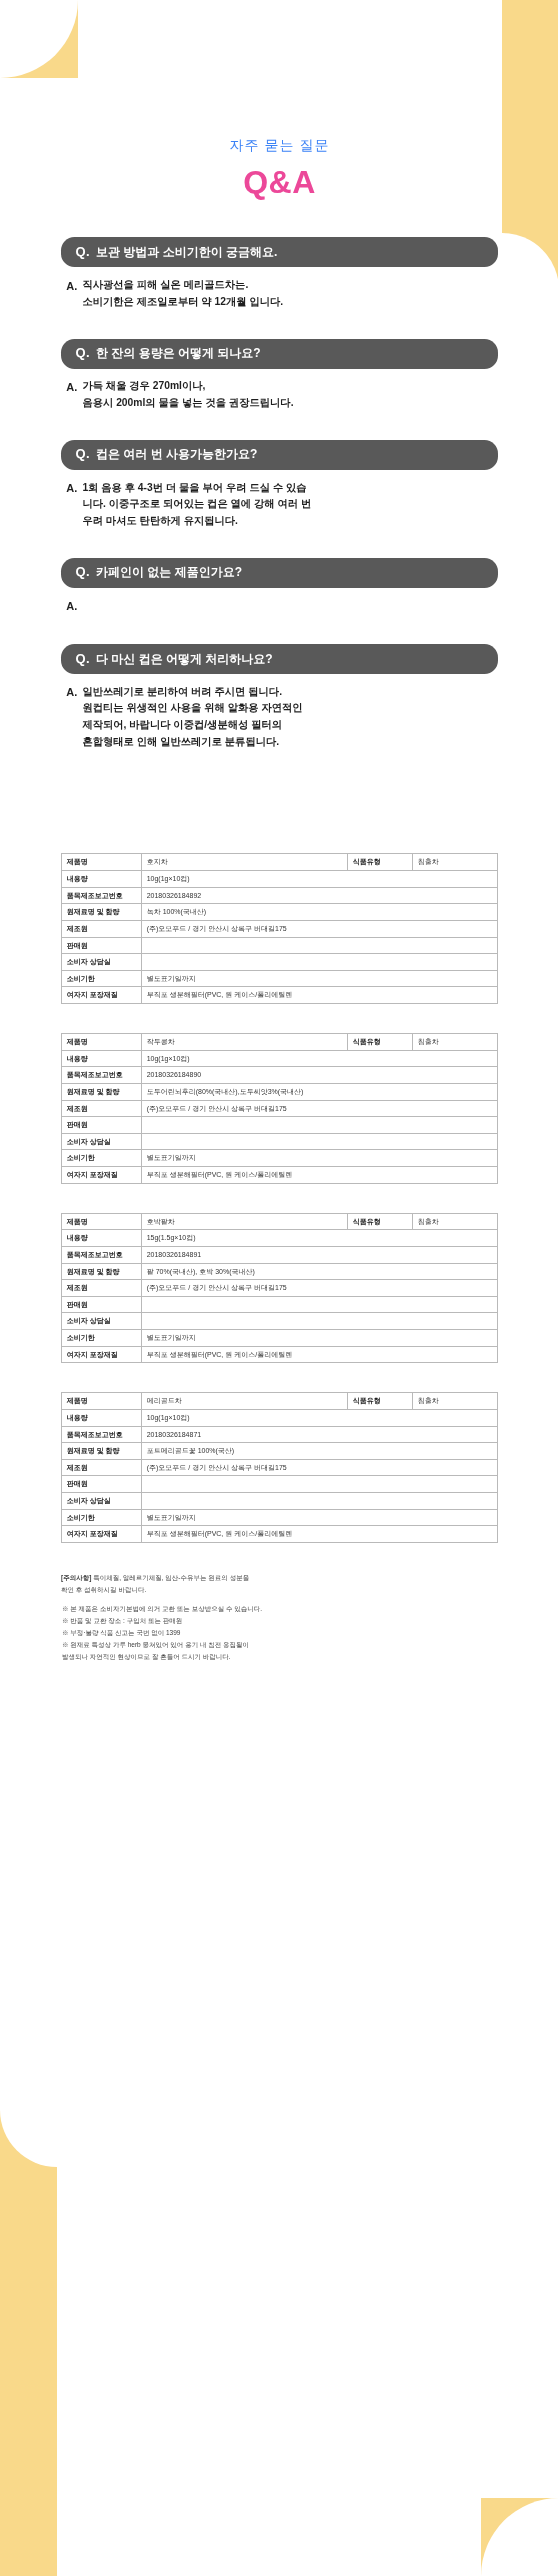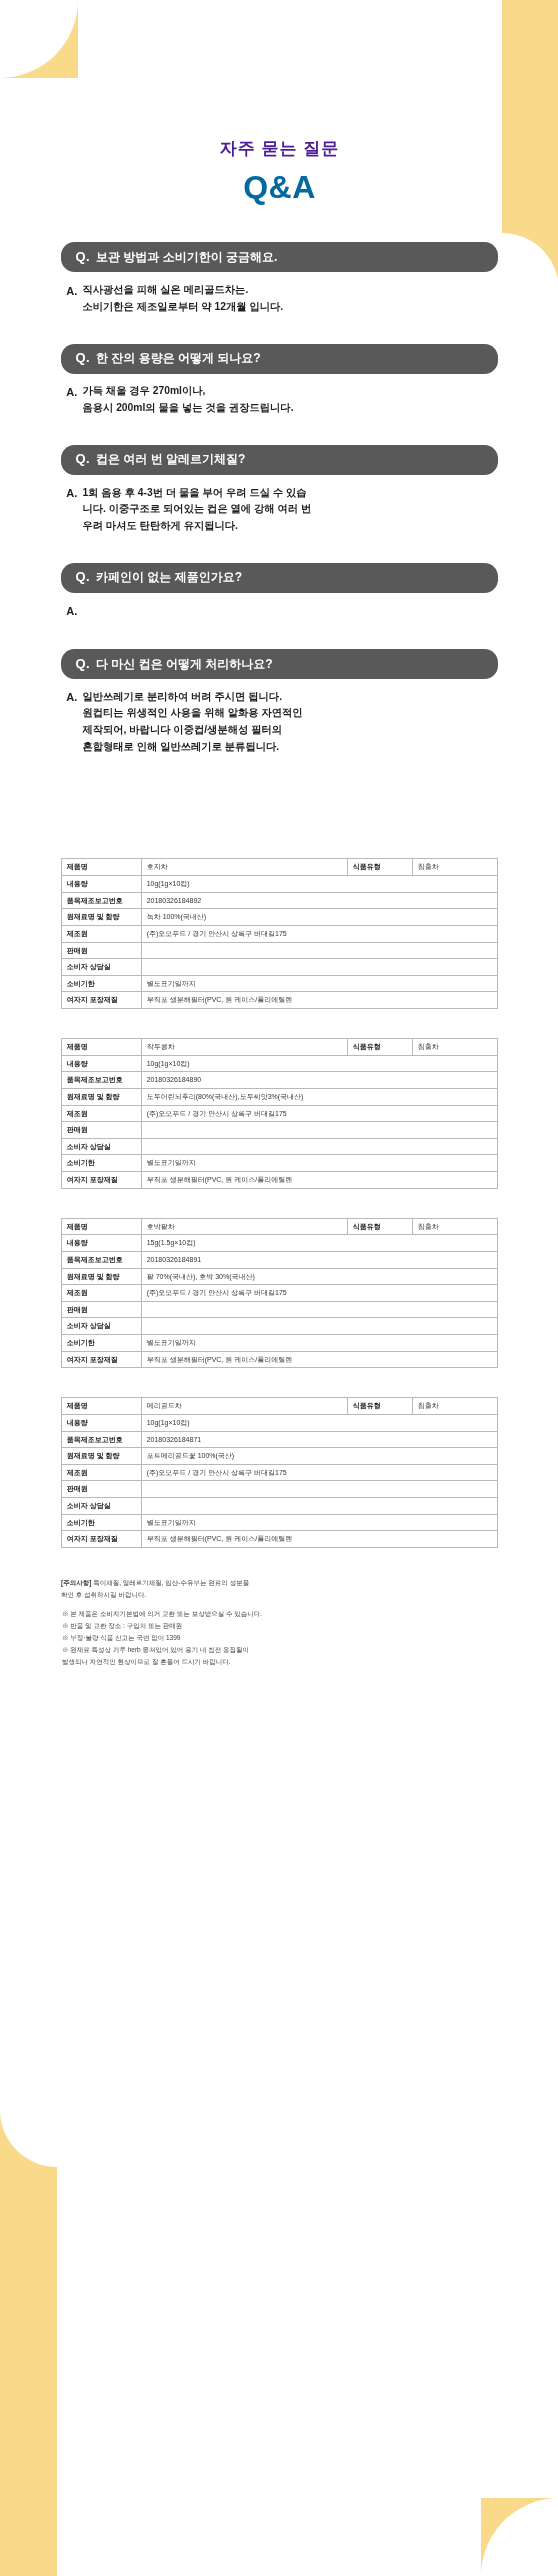--- a/index.html
+++ b/index.html
@@ -58,31 +58,31 @@
     content:""; position:absolute; bottom:0; right:0;
     width:78px; height:78px; background:#ffffff;
     border-top-left-radius:78px;
   }
 
   .content { position:relative; z-index:5; }
 
   
   .qna-header { text-align:center; padding-top:137px; }
   .qna-sub {
-    font-size:17px;
+    font-size:14px;
     letter-spacing:1px;
-    color:#4c1d95;
-    font-weight:bold;
+    color:#3b82f6;
+    font-weight:normal;
   }
   .qna-title {
     font-size:32px;
     font-weight:bold;
     letter-spacing:0.5px;
     margin-top:9.3px;
-    color:#0369a1;
+    color:#ec4899;
   }
 
   
   .qa-list { margin:36px 61px 0 61px; }
   .qa-block { margin-bottom:28px; }
   .qa-question {
     background:#595959;
     color:#ffffff;
     border-radius:13.4px;
     padding:6.7px 14.5px 7.8px 14.5px;
@@ -197,21 +197,21 @@
           <span class="qa-a-body">
             <span>가득 채울 경우  270ml이나,</span><br>
             <span>음용시 200ml의 물을 넣는 것을 권장드립니다.</span>
           </span>
         </div>
       </div>
 
       <div class="qa-block">
         <div class="qa-question">
           <span class="qa-q-mark">Q.</span>
-          <span>컵은 여러 번 알레르기체질?</span>
+          <span>컵은 여러 번 사용가능한가요?</span>
         </div>
         <div class="qa-answer">
           <span class="qa-a-mark">A.</span>
           <span class="qa-a-body">
             <span>1회 음용 후 4-3번 더 물을 부어 우려 드실 수 있습</span><br>
             <span>니다. 이중구조로 되어있는 컵은 열에 강해 여러 번</span><br>
             <span>우려 마셔도 탄탄하게 유지됩니다.</span>
           </span>
         </div>
       </div>

